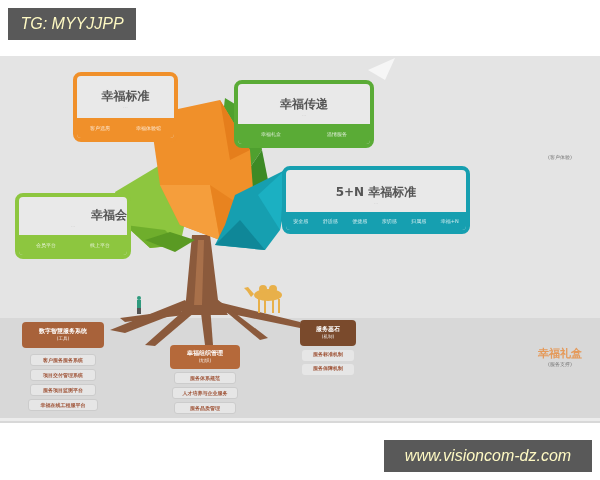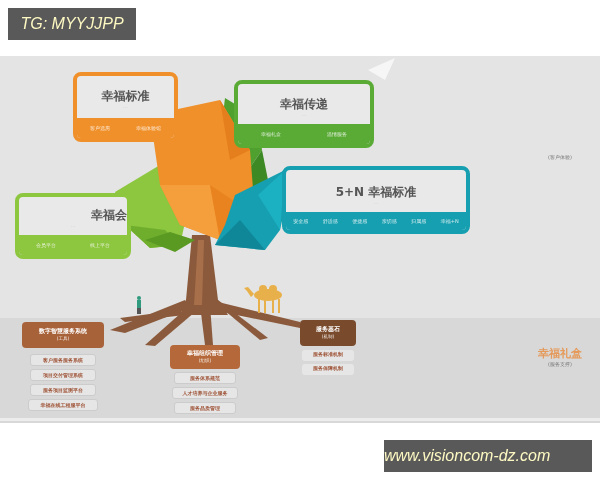--- a/index.html
+++ b/index.html
@@ -1,20 +1,20 @@
 <!DOCTYPE html>
 <html><head>
 <meta charset="utf-8">
 <style>
   html, body { margin:0; padding:0; }
   body { width:600px; height:480px; background:#ffffff; position:relative; overflow:hidden;
          font-family:"DejaVu Sans", sans-serif; }
   .wm { position:absolute; background:#595959; color:#fef9c3; font-family:"Liberation Sans", sans-serif;font-style:italic; }
   .wm-top { left:8px; top:8px; width:128px; height:32px; line-height:32px; font-size:16px; text-align:center; }
-  .wm-bot { left:384px; top:440px; width:208px; height:32px; line-height:32px; font-size:16px; text-align:left; }
+  .wm-bot { left:384px; top:440px; width:208px; height:32px; line-height:32px; font-size:16px; text-align:center; }
   .stage { position:absolute; left:0; top:56px; width:600px; height:367px; background:#e4e4e4; overflow:hidden; }
   .ground { position:absolute; left:0; top:262px; width:600px; height:105px; background:#d8d8d8; }
   .ground-line { position:absolute; left:0; top:362px; width:600px; height:3px; background:#ececec; }
   svg.tree { position:absolute; left:0; top:0; }
   .card { position:absolute; border:4px solid; border-radius:8px; background:#e9e9e9; box-sizing:border-box; overflow:hidden; }
   .card .title { position:absolute; left:0; right:0; text-align:center; font-weight:bold; color:#555; }
   .card .sub { position:absolute; left:0; right:0; text-align:center; font-size:5px; color:#fff; opacity:.8; }
   .card .band { position:absolute; left:0; right:0; bottom:0; display:flex; justify-content:space-around; align-items:center; }
   .card .band span { font-size:5px; color:#ffffffcc; }
   .side-label { position:absolute; text-align:center; }

